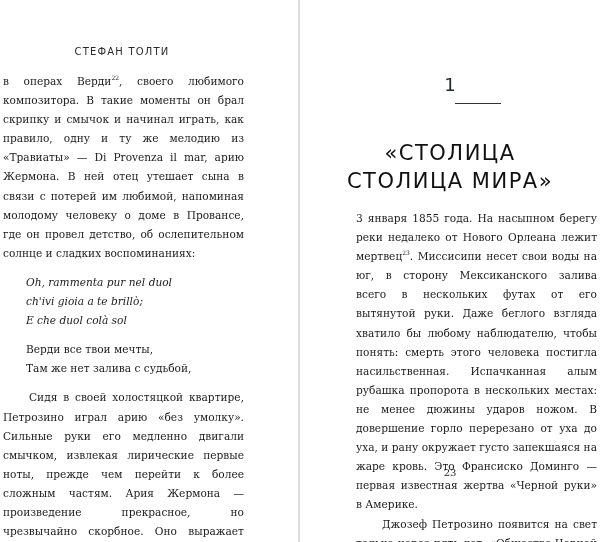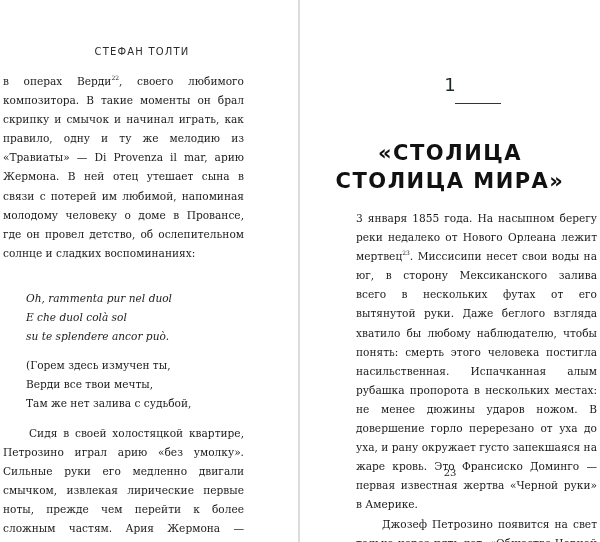--- a/index.html
+++ b/index.html
@@ -4,54 +4,53 @@
 <style>
   html, body { margin:0; padding:0; background:#ffffff; }
   body { width:600px; height:542px; position:relative; overflow:hidden;
          font-family:"DejaVu Serif", "Liberation Serif", serif; color:#1b1b1b; }
   .page { position:absolute; top:0; height:542px; background:#fff; }
   .page-left { left:0; width:298px; }
   .page-right { left:300px; width:300px; }
   .gutter { position:absolute; left:298px; top:0; width:2px; height:542px; background:#dcdcdc; }
   .running-head { position:absolute; top:46px; left:0; width:244px; text-align:center;
                   font-family:"DejaVu Sans", "Liberation Sans", sans-serif; font-size:10px;
-                  letter-spacing:1.2px; color:#2a2a2a;padding-left:20px; }
+                  letter-spacing:1.2px; color:#2a2a2a; }
   .text { position:absolute; font-size:10.6px; line-height:19.1px; text-align:justify; }
   .left-text { left:3px; top:72px; width:241px; }
   .right-text { left:356px; top:209px; width:241px; }
   .text p { margin:0; text-indent:0; }
   .text p.ind { text-indent:26px; }
   .verse { margin:0; padding-left:23px; text-align:left; }
-  .verse.it { font-style:italic; margin-top:26px; }
+  .verse.it { font-style:italic; margin-top:10px; }
   .verse.ru { margin-top:10px; margin-bottom:10px; }
   .verse span { display:block; }
   sup { font-size:6px; line-height:0; vertical-align:super; }
   .chapter-num { position:absolute; left:300px; width:300px; top:74px; text-align:center;
                  font-family:"DejaVu Sans", "Liberation Sans", sans-serif; font-size:18px; color:#1a2a2a; }
   .chapter-rule { position:absolute; left:455px; width:46px; top:103px; height:1px; background:#333; }
   .chapter-title { position:absolute; left:300px; width:300px; top:139px; text-align:center;
-                   font-family:"DejaVu Sans", "Liberation Sans", sans-serif; font-weight:bold;
+                   font-family:"DejaVu Sans", "Liberation Sans", sans-serif; font-weight:normal;
                    font-size:21px; line-height:28px; letter-spacing:1.5px; color:#111; }
   .folio { position:absolute; left:300px; width:300px; top:467px; text-align:center;
            font-size:10px; color:#222; }
 </style>
 </head>
 <body>
 
 <div class="page page-left">
   <div class="running-head">СТЕФАН ТОЛТИ</div>
   <div class="text left-text">
     <p><span>в операх Верди</span><sup>22</sup><span>, своего любимого композитора. В такие моменты он брал скрипку и смычок и начинал играть, как правило, одну и ту же мелодию из «Травиаты» — Di Provenza il mar, арию Жермона. В ней отец утешает сына в связи с потерей им любимой, напоминая молодому человеку о доме в Провансе, где он провел детство, об ослепительном солнце и сладких воспоминаниях:</span></p>
     <div class="verse it">
       <span>Oh, rammenta pur nel duol</span>
+      <span>ch'ivi gioia a te brillò;</span>
       <span>E che duol colà sol</span>
-      <span>su te splendere ancor può.</span>
     </div>
     <div class="verse ru">
-      <span>(Горем здесь измучен ты,</span>
       <span>Верди все твои мечты,</span>
       <span>Там же нет залива с судьбой,</span>
     </div>
     <p class="ind">Сидя в своей холостяцкой квартире, Петрозино играл арию «без умолку». Сильные руки его медленно двигали смычком, извлекая лирические первые ноты, прежде чем перейти к более сложным частям. Ария Жермона — произведение прекрасное, но чрезвычайно скорбное. Оно выражает тоску по тому, что прошло и, скорее всего, никогда не вернется.</p>
 
   </div>
 </div>
 
 <div class="gutter"></div>
 

